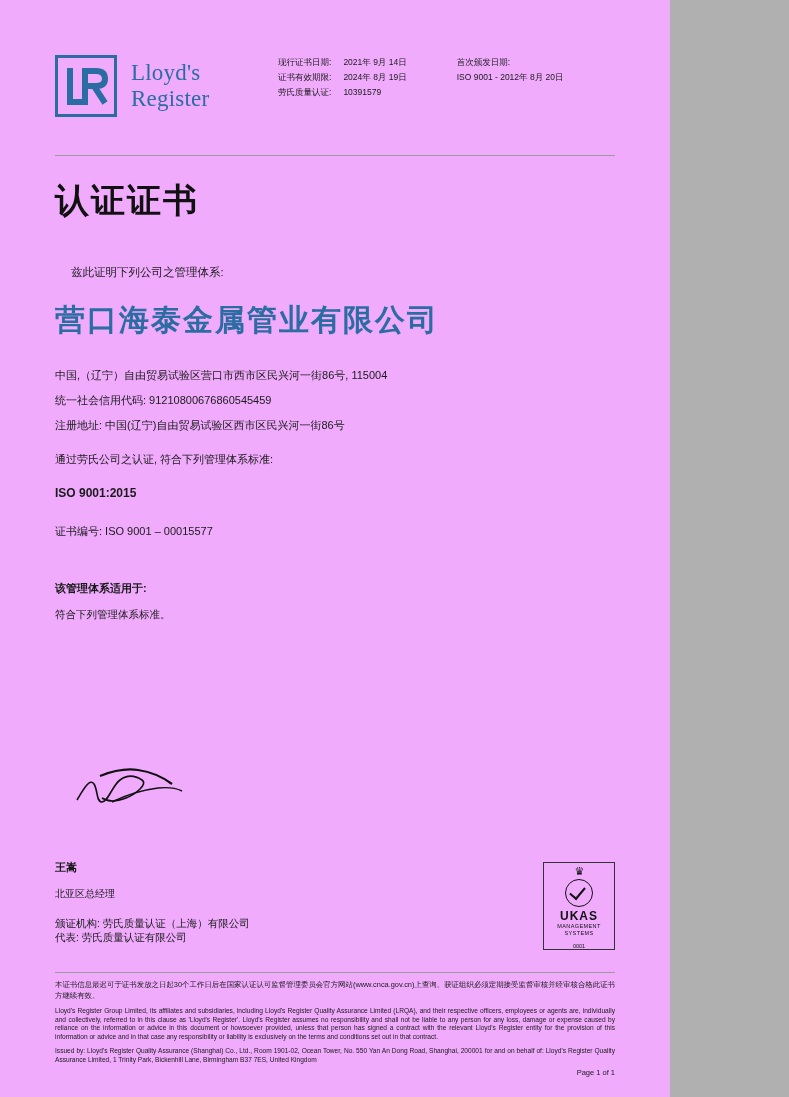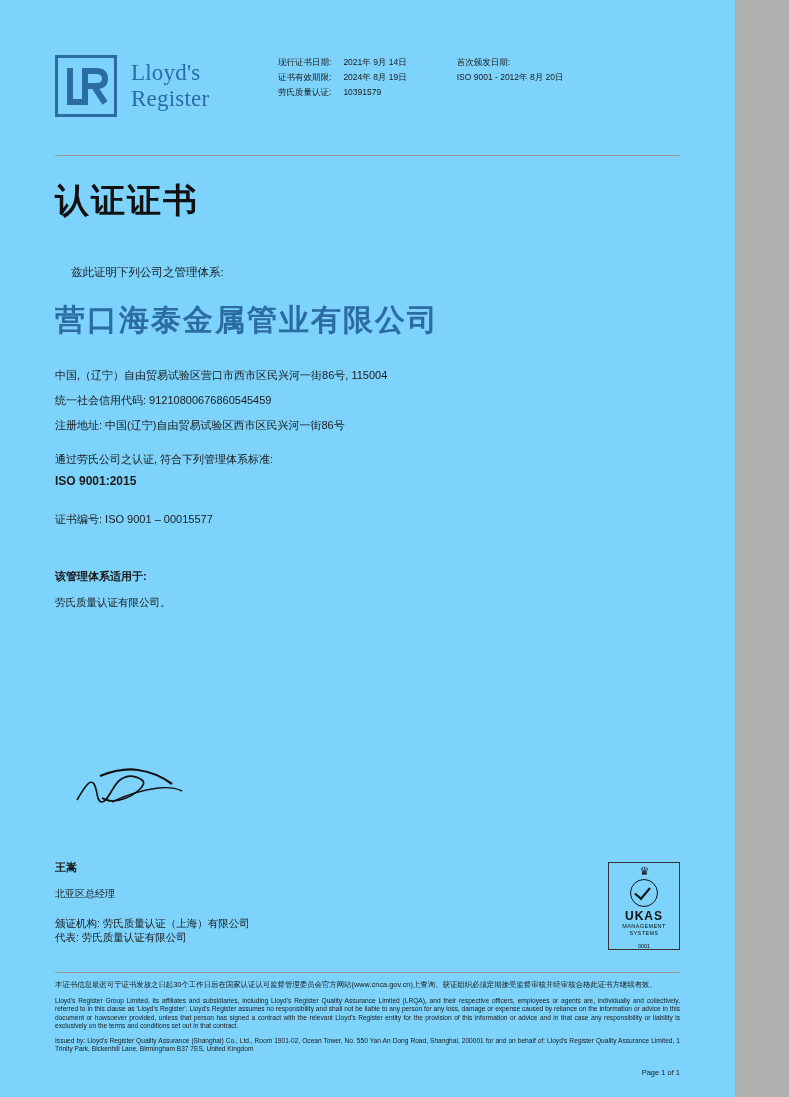--- a/index.html
+++ b/index.html
@@ -1,23 +1,23 @@
 <!DOCTYPE html>
 <html><head>
 <meta charset="utf-8">
 <style>
   html, body {
     margin: 0;
     padding: 0;
     background: #b0b0b0;
   }
   .page {
-    width: 735px;
+    width: 670px;
     height: 1097px;
-    background: #7dd3fc;
+    background: #f0abfc;
     position: relative;
     font-family: "Liberation Sans", sans-serif;
     color: #1a1a1a;
     box-sizing: border-box;
     overflow: hidden;
   }
 
   
   .header {
     position: absolute;
@@ -103,21 +103,21 @@
     letter-spacing: 2px;
     margin-bottom: 22px;
   }
   .addr-line {
     font-size: 11px;
     line-height: 25px;
   }
   .std-intro {
     font-size: 11px;
     margin-top: 14px;
-    margin-bottom: 4px;
+    margin-bottom: 16px;
   }
   .standard {
     font-size: 12px;
     font-weight: bold;
     line-height: 21px;
   }
   .cert-no {
     font-size: 11px;
     margin-top: 20px;
   }
@@ -276,21 +276,21 @@
   <div class="body">
     <div class="lead">兹此证明下列公司之管理体系:</div>
     <div class="company">营口海泰金属管业有限公司</div>
     <div class="addr-line">中国,（辽宁）自由贸易试验区营口市西市区民兴河一街86号, 115004</div>
     <div class="addr-line">统一社会信用代码: 91210800676860545459</div>
     <div class="addr-line">注册地址:  中国(辽宁)自由贸易试验区西市区民兴河一街86号</div>
     <div class="std-intro">通过劳氏公司之认证, 符合下列管理体系标准:</div>
     <div class="standard">ISO 9001:2015</div>
     <div class="cert-no">证书编号:  ISO 9001 – 00015577</div>
     <div class="scope-title">该管理体系适用于:</div>
-    <div class="scope-text">劳氏质量认证有限公司。</div>
+    <div class="scope-text">符合下列管理体系标准。</div>
   </div>
 
   <div class="signature">
     <svg width="120" height="60" viewBox="0 0 120 60">
       <path d="M5,42 C12,30 18,20 22,26 C26,32 24,44 30,44 C36,44 40,28 48,22 C56,16 64,18 70,22 C76,26 64,36 54,40 C44,44 36,44 30,40" stroke="#111" stroke-width="1.6" fill="none"></path>
       <path d="M28,18 C38,14 52,10 66,12 C80,14 92,20 100,26" stroke="#111" stroke-width="2.2" fill="none"></path>
       <path d="M40,44 C52,38 70,32 86,30 C96,29 104,30 110,33" stroke="#111" stroke-width="1.4" fill="none"></path>
     </svg>
   </div>
 

